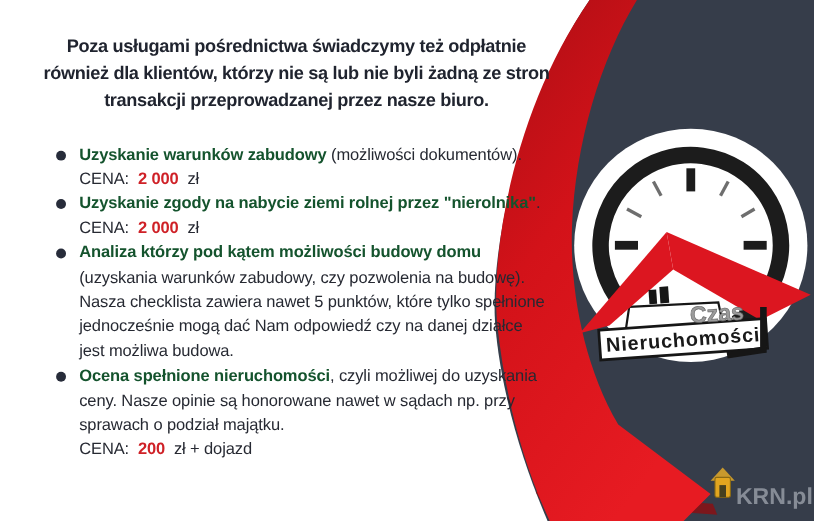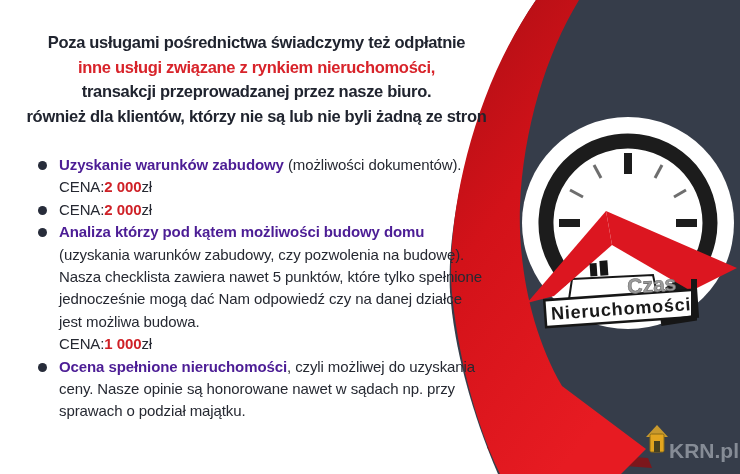--- a/index.html
+++ b/index.html
@@ -1,39 +1,39 @@
 <!DOCTYPE html>
 <html><head>
 <meta charset="utf-8">
 <style>
   html,body{margin:0;padding:0;background:#888;}
   .canvas{
     position:relative;width:740px;height:474px;background:#ffffff;
     overflow:hidden;font-family:"Liberation Sans",sans-serif;
   }
   .bg-svg{position:absolute;left:0;top:0;width:740px;height:474px;}
-  .content{position:absolute;left:4px;top:0;width:505px;}
+  .content{position:absolute;left:17px;top:0;width:505px;}
   .intro{
     margin-top:30px;text-align:center;font-weight:700;
     font-size:16.5px;line-height:24.5px;letter-spacing:-0.3px;white-space:nowrap;
   }
   .h-line.dark{color:#20242f;}
   .h-line.red{color:#d8232a;}
   .services{
     list-style:none;margin:26px 0 0 34px;padding:0;width:446px;
     font-size:15px;line-height:22.4px;color:#262932;letter-spacing:-0.1px;
   }
   .services li{position:relative;padding-left:21px;}
   .services .dot{
     position:absolute;left:0;top:7px;width:9px;height:9px;
     border-radius:50%;background:#272c3a;
   }
-  .services b{font-weight:700;color:#4c1d95;}
+  .services b{font-weight:700;color:#14532d;}
   .cena{display:block;}
-  .cena .price{color:#cf2127;font-weight:700;margin:0 0;}
+  .cena .price{color:#cf2127;font-weight:700;margin:0 8px;}
   svg text{font-family:"Liberation Sans",sans-serif;}
 </style>
 </head>
 <body>
 
 <div class="canvas">
 
   <svg class="bg-svg" viewBox="0 0 740 474" width="740" height="474">
     <defs>
       <linearGradient id="redg" x1="0" y1="0" x2="0.55" y2="1">
@@ -86,50 +86,50 @@
         <rect x="654" y="441" width="6" height="11" fill="#46401f"></rect>
       </g>
       <text x="669" y="458" font-size="21" font-weight="600" fill="#8d939d" opacity="0.92">KRN.pl</text>
     </g>
   </svg>
 
   <div class="content">
 
     <header class="intro">
       <div class="h-line dark">Poza usługami pośrednictwa świadczymy też odpłatnie</div>
-      <div class="h-line red">inne usługi związane z rynkiem nieruchomości,</div>
+      <div class="h-line dark">również dla klientów, którzy nie są lub nie byli żadną ze stron</div>
       <div class="h-line dark">transakcji przeprowadzanej przez nasze biuro.</div>
-      <div class="h-line dark">również dla klientów, którzy nie są lub nie byli żadną ze stron</div>
     </header>
 
     <ul class="services">
 
       <li>
         <span class="dot"></span>
         <span class="txt"><b>Uzyskanie warunków zabudowy</b><span> (możliwości dokumentów).</span></span>
         <span class="cena">
           <span>CENA:</span><span class="price">2 000</span><span>zł</span>
         </span>
       </li>
 
       <li>
         <span class="dot"></span>
+        <span class="txt"><b>Uzyskanie zgody na nabycie ziemi rolnej przez "nierolnika"</b><span>.</span></span>
         <span class="cena">
           <span>CENA:</span><span class="price">2 000</span><span>zł</span>
         </span>
       </li>
 
       <li>
         <span class="dot"></span>
         <span class="txt"><b>Analiza którzy pod kątem możliwości budowy domu</b><span> (uzyskania warunków zabudowy, czy pozwolenia na budowę). Nasza checklista zawiera nawet 5 punktów, które tylko spełnione jednocześnie mogą dać Nam odpowiedź czy na danej działce jest możliwa budowa.</span></span>
-        <span class="cena">
-          <span>CENA:</span><span class="price">1 000</span><span>zł</span>
-        </span>
       </li>
 
       <li>
         <span class="dot"></span>
         <span class="txt"><b>Ocena spełnione nieruchomości</b><span>, czyli możliwej do uzyskania ceny. Nasze opinie są honorowane nawet w sądach np. przy sprawach o podział majątku.</span></span>
+        <span class="cena">
+          <span>CENA:</span><span class="price">200</span><span>zł + dojazd</span>
+        </span>
       </li>
 
     </ul>
   </div>
 </div>
 
 </body></html>

